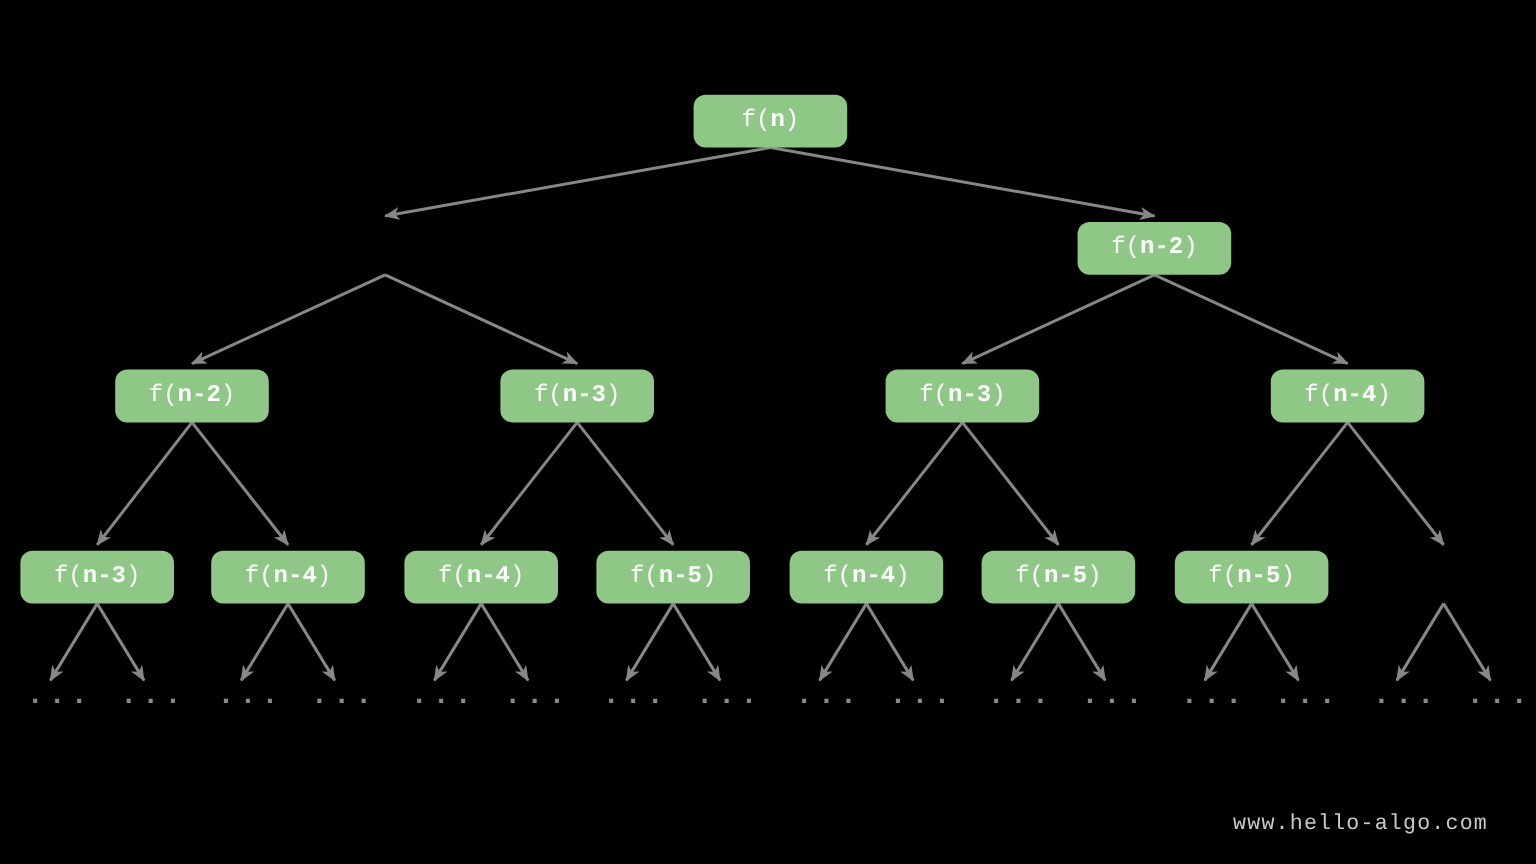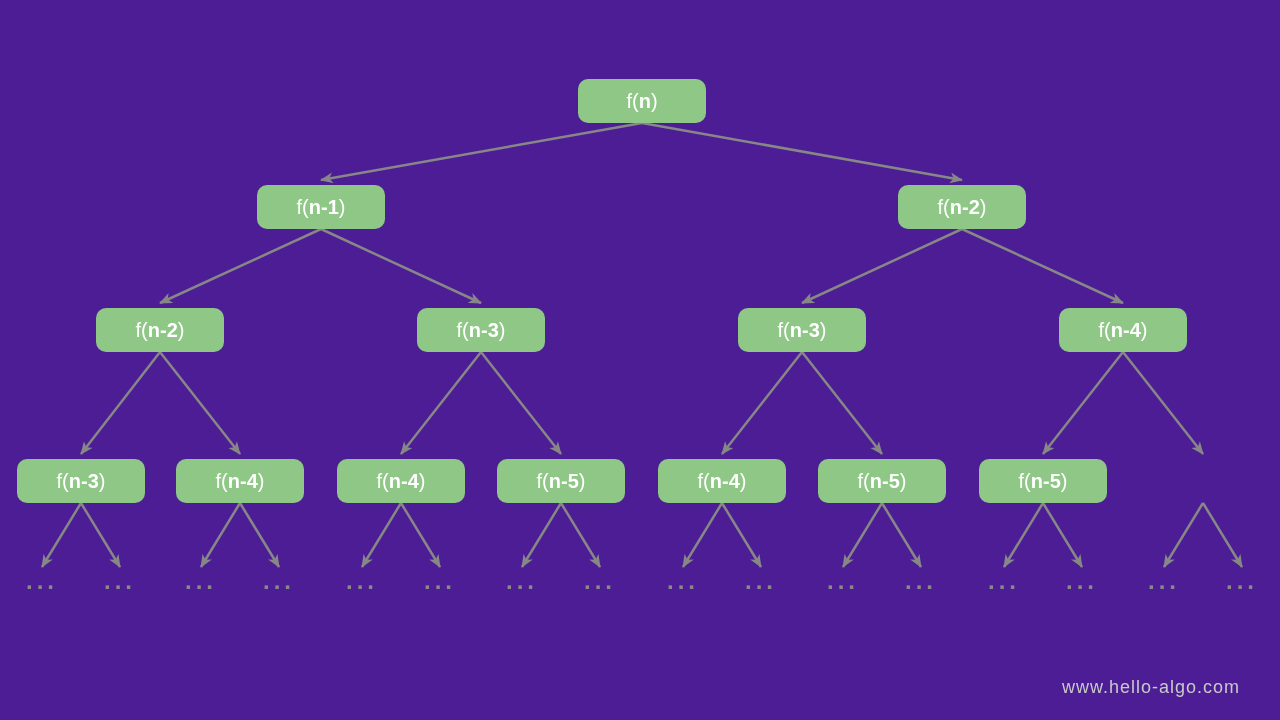--- a/index.html
+++ b/index.html
@@ -6,23 +6,23 @@
     --node-fill:#8FC786;
     --node-text:#FFFFFF;
     --arrow:#878787;
     --dots:#898989;
     --watermark:#C9C9C9;
   }
   html,body{margin:0;padding:0;background:#FFFFFF;}
   #canvas{
     position:relative;
     width:1280px;height:720px;
-    background:#4c1d95;
+    background:#000000;
     overflow:hidden;
-    font-family:Liberation Sans, sans-serif;
+    font-family:Liberation Mono, monospace;
   }
   #edges{
     position:absolute;left:0;top:0;width:1280px;height:720px;
     pointer-events:none;
   }
   #edges line{
     stroke:var(--arrow);
     stroke-width:2.5;
   }
   .node{
@@ -95,21 +95,20 @@
       <line x1="882" y1="503" x2="843" y2="567" marker-end="url(#arrowhead)"></line>
       <line x1="882" y1="503" x2="921" y2="567" marker-end="url(#arrowhead)"></line>
       <line x1="1043" y1="503" x2="1004" y2="567" marker-end="url(#arrowhead)"></line>
       <line x1="1043" y1="503" x2="1082" y2="567" marker-end="url(#arrowhead)"></line>
       <line x1="1203" y1="503" x2="1164" y2="567" marker-end="url(#arrowhead)"></line>
       <line x1="1203" y1="503" x2="1242" y2="567" marker-end="url(#arrowhead)"></line>
     </svg>
 
   <div class="node" style="left:578px;top:79px"><span>f(</span><span class="b">n</span><span>)</span></div>
 
-  <div class="node" style="left:257px;top:185px"><span>f(</span><span class="b">n-1</span><span>)</span></div>
   <div class="node" style="left:898px;top:185px"><span>f(</span><span class="b">n-2</span><span>)</span></div>
 
   <div class="node" style="left:96px;top:308px"><span>f(</span><span class="b">n-2</span><span>)</span></div>
   <div class="node" style="left:417px;top:308px"><span>f(</span><span class="b">n-3</span><span>)</span></div>
   <div class="node" style="left:738px;top:308px"><span>f(</span><span class="b">n-3</span><span>)</span></div>
   <div class="node" style="left:1059px;top:308px"><span>f(</span><span class="b">n-4</span><span>)</span></div>
 
   <div class="node" style="left:17px;top:459px"><span>f(</span><span class="b">n-3</span><span>)</span></div>
   <div class="node" style="left:176px;top:459px"><span>f(</span><span class="b">n-4</span><span>)</span></div>
   <div class="node" style="left:337px;top:459px"><span>f(</span><span class="b">n-4</span><span>)</span></div>

